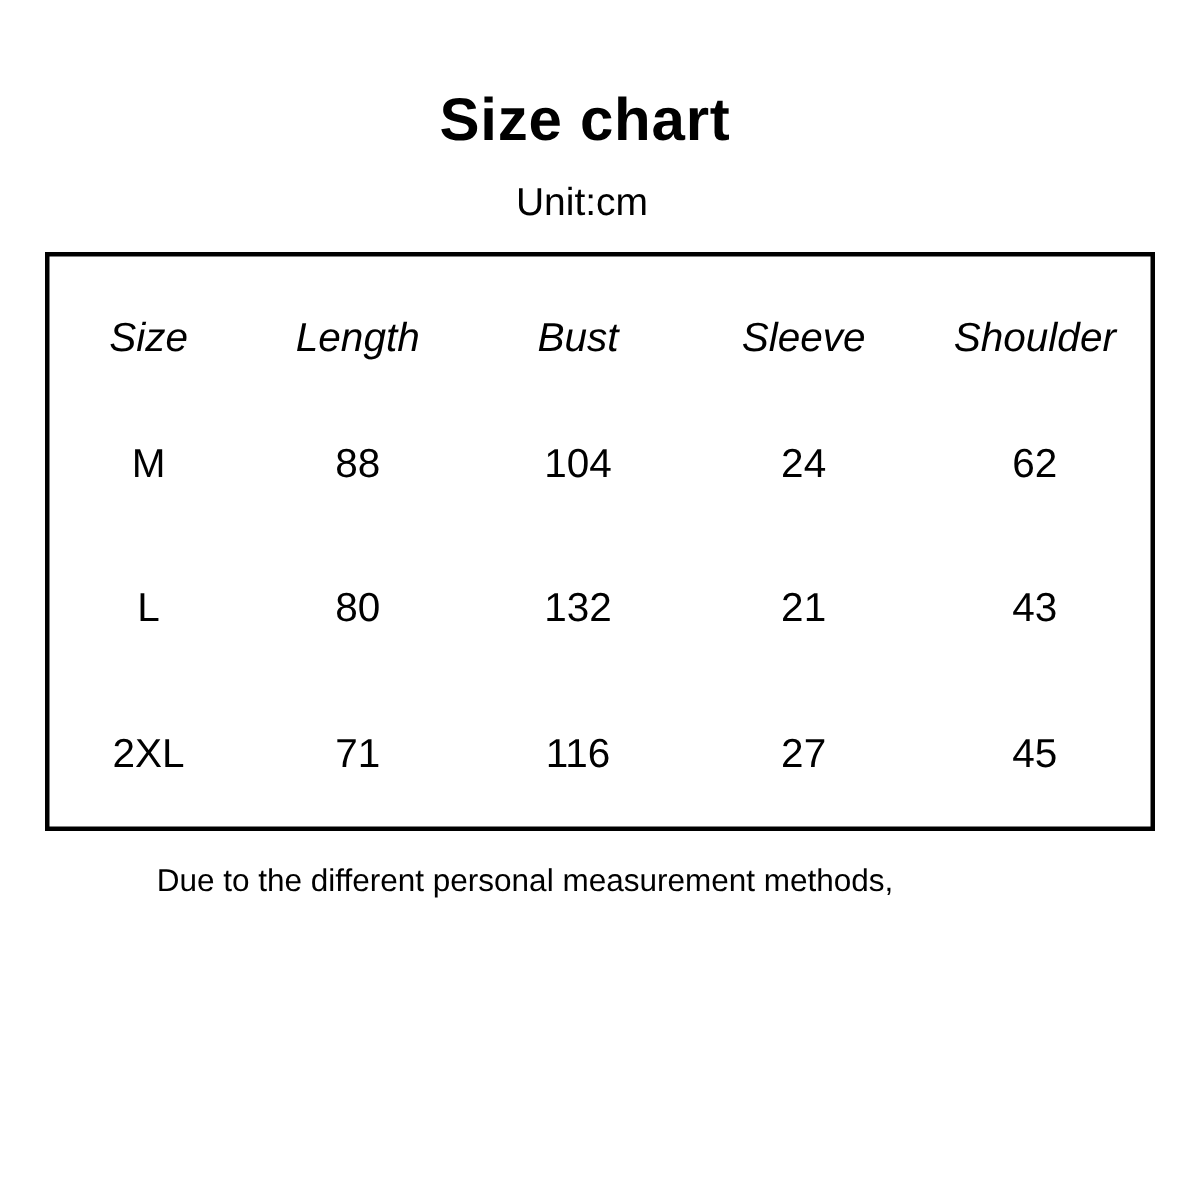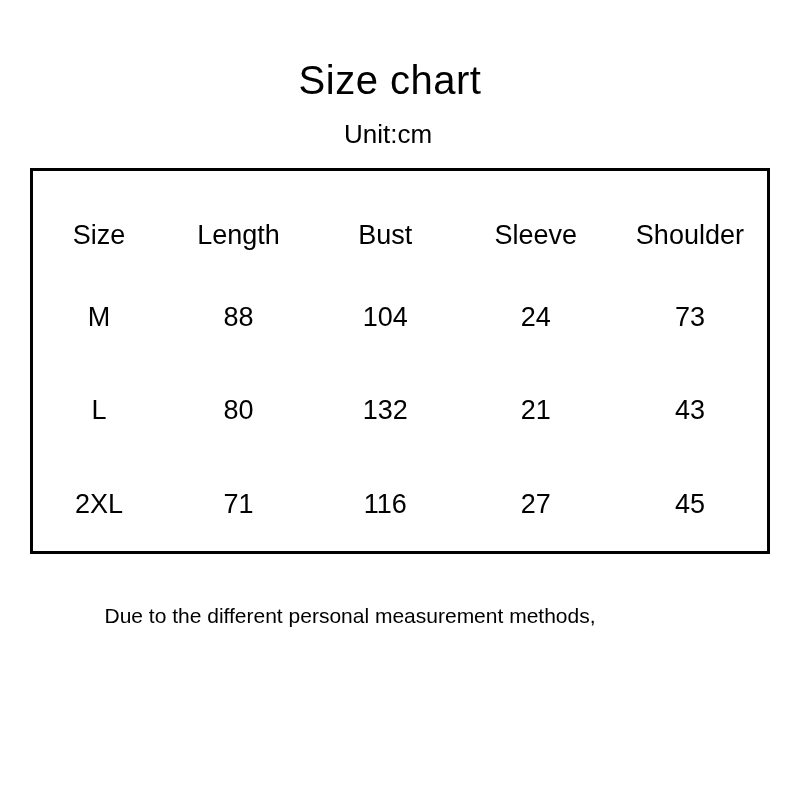--- a/index.html
+++ b/index.html
@@ -19,21 +19,21 @@
     width: 800px;
     height: 800px;
   }
   .title {
     position: absolute;
     top: 56px;
     left: 0;
     width: 780px;
     text-align: center;
     font-size: 40px;
-    font-weight: normal;
+    font-weight: bold;
     letter-spacing: 0.5px;
     line-height: 48px;
   }
   .unit {
     position: absolute;
     top: 118px;
     left: 0;
     width: 688px;
     text-align: center;
     font-size: 26px;
@@ -59,34 +59,35 @@
   table.size-table th,
   table.size-table td {
     text-align: center;
     font-weight: normal;
     font-size: 27px;
     padding: 0;
     vertical-align: middle;
   }
   table.size-table thead th {
     height: 72px;
-    padding-top: 28px;
+    padding-top: 18px;
+    font-style: italic;
   }
   table.size-table tbody td {
     height: 71px;
   }
   col.c-size { width: 18%; }
   col.c-len  { width: 20%; }
   col.c-bust { width: 20%; }
   col.c-slv  { width: 21%; }
   col.c-shd  { width: 21%; }
 
   .note {
     position: absolute;
-    top: 600px;
+    top: 572px;
     left: 0;
     width: 700px;
     text-align: center;
     font-size: 21px;
     line-height: 31px;
   }
   .note .line {
     display: block;
   }
 </style>
@@ -116,21 +117,21 @@
           <th>Sleeve</th>
           <th>Shoulder</th>
         </tr>
       </thead>
       <tbody>
         <tr>
           <td>M</td>
           <td>88</td>
           <td>104</td>
           <td>24</td>
-          <td>73</td>
+          <td>62</td>
         </tr>
         <tr>
           <td>L</td>
           <td>80</td>
           <td>132</td>
           <td>21</td>
           <td>43</td>
         </tr>
         <tr>
           <td>2XL</td>

